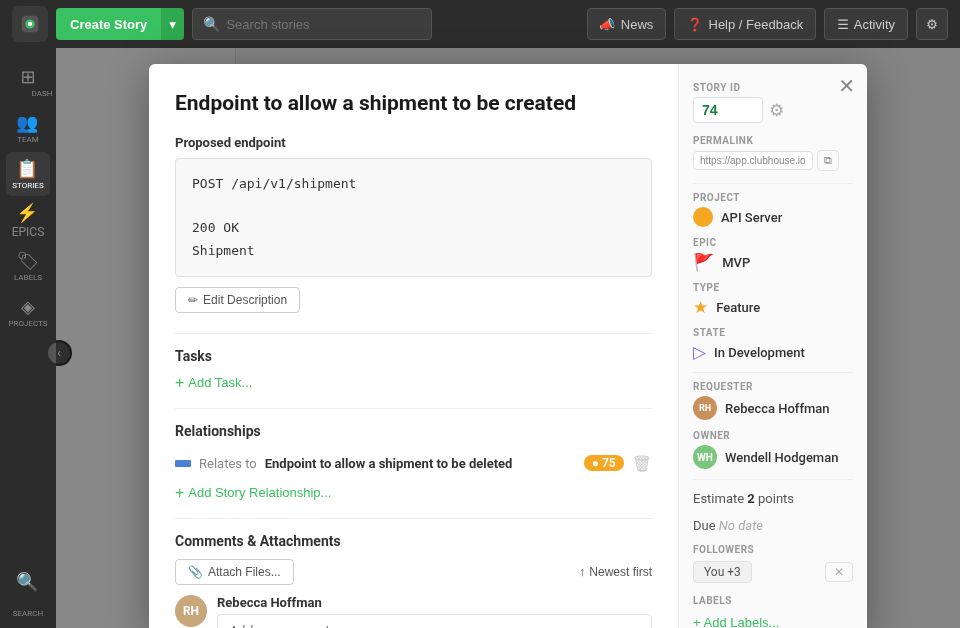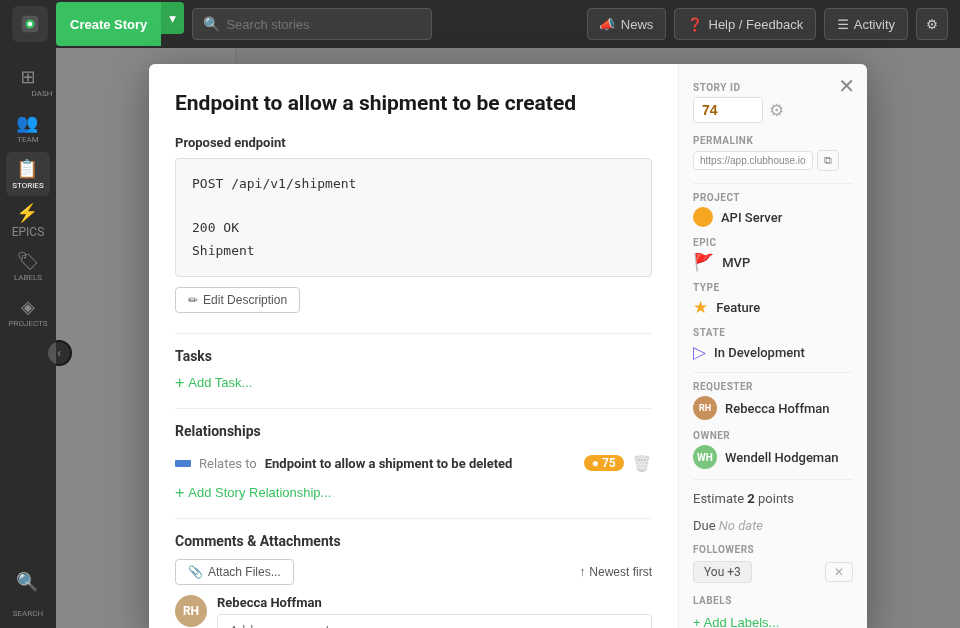--- a/index.html
+++ b/index.html
@@ -10,21 +10,21 @@
 
 <nav style="background:#2c2c2c;height:48px;display:flex;align-items:center;padding:0 12px;gap:8px;position:relative;z-index:200;">
   <div style="width:36px;height:36px;background:#3a3a3a;border-radius:6px;display:flex;align-items:center;justify-content:center;flex-shrink:0;">
     <svg viewBox="0 0 24 24" width="22" height="22" fill="none">
       <rect x="3" y="3" width="18" height="18" rx="4" fill="#555"></rect>
       <circle cx="12" cy="12" r="5" fill="#39c060"></circle>
       <circle cx="12" cy="12" r="2.5" fill="white"></circle>
     </svg>
   </div>
   <div style="display:flex;flex-shrink:0;">
-    <button style="background:#39c060;color:white;border:none;border-radius:4px 0 0 4px;padding:0 14px;height:44px;font-size:13px;font-weight:600;cursor:pointer;">Create Story</button>
+    <button style="background:#39c060;color:white;border:none;border-radius:4px 0 0 4px;padding:0 14px;height:32px;font-size:13px;font-weight:600;cursor:pointer;">Create Story</button>
     <button style="background:#2fa84f;color:white;border:none;border-radius:0 4px 4px 0;padding:0 8px;height:32px;cursor:pointer;">▾</button>
   </div>
   <div style="background:#3d3d3d;border:1px solid #555;border-radius:4px;height:32px;display:flex;align-items:center;padding:0 10px;gap:6px;width:240px;">
     <span style="color:#888;font-size:14px;">🔍</span>
     <input style="background: transparent; border: none; outline: none; color: rgb(170, 170, 170); font-size: 13px; width: 100%;" placeholder="Search stories">
   </div>
   <div style="flex:1;"></div>
   <button style="color:#ccc;background:#3a3a3a;border:1px solid #555;border-radius:4px;padding:0 12px;height:32px;font-size:13px;cursor:pointer;display:flex;align-items:center;gap:5px;">
     <span>📣</span>
     <span>News</span>
@@ -155,21 +155,21 @@
           </div>
         </div>
 
       </div>
 
       <div style="width:188px;padding:18px 14px;background:#fafafa;border-radius:0 6px 0 0;flex-shrink:0;">
 
         <div style="margin-bottom:12px;">
           <div style="font-size:10px;color:#999;font-weight:700;text-transform:uppercase;letter-spacing:0.5px;margin-bottom:4px;">Story ID</div>
           <div style="display:flex;align-items:center;gap:6px;">
-            <input value="74" style="border: 1px solid rgb(224, 224, 224); border-radius: 4px; padding: 4px 8px; font-size: 14px; font-weight: 600; color: #a16207; width: 70px;">
+            <input value="74" style="border: 1px solid rgb(224, 224, 224); border-radius: 4px; padding: 4px 8px; font-size: 14px; font-weight: 600; color: #15803d; width: 70px;">
             <span style="color:#aaa;cursor:pointer;font-size:17px;">⚙</span>
           </div>
         </div>
 
         <div style="margin-bottom:12px;">
           <div style="font-size:10px;color:#999;font-weight:700;text-transform:uppercase;letter-spacing:0.5px;margin-bottom:4px;">Permalink</div>
           <div style="display:flex;align-items:center;gap:4px;">
             <input style="border: 1px solid rgb(224, 224, 224); border-radius: 4px; padding: 3px 6px; font-size: 10px; color: rgb(136, 136, 136); width: 120px;" value="https://app.clubhouse.io/flyi...">
             <button style="background:none;border:1px solid #e0e0e0;border-radius:4px;padding:3px 6px;cursor:pointer;color:#888;font-size:11px;">⧉</button>
           </div>

